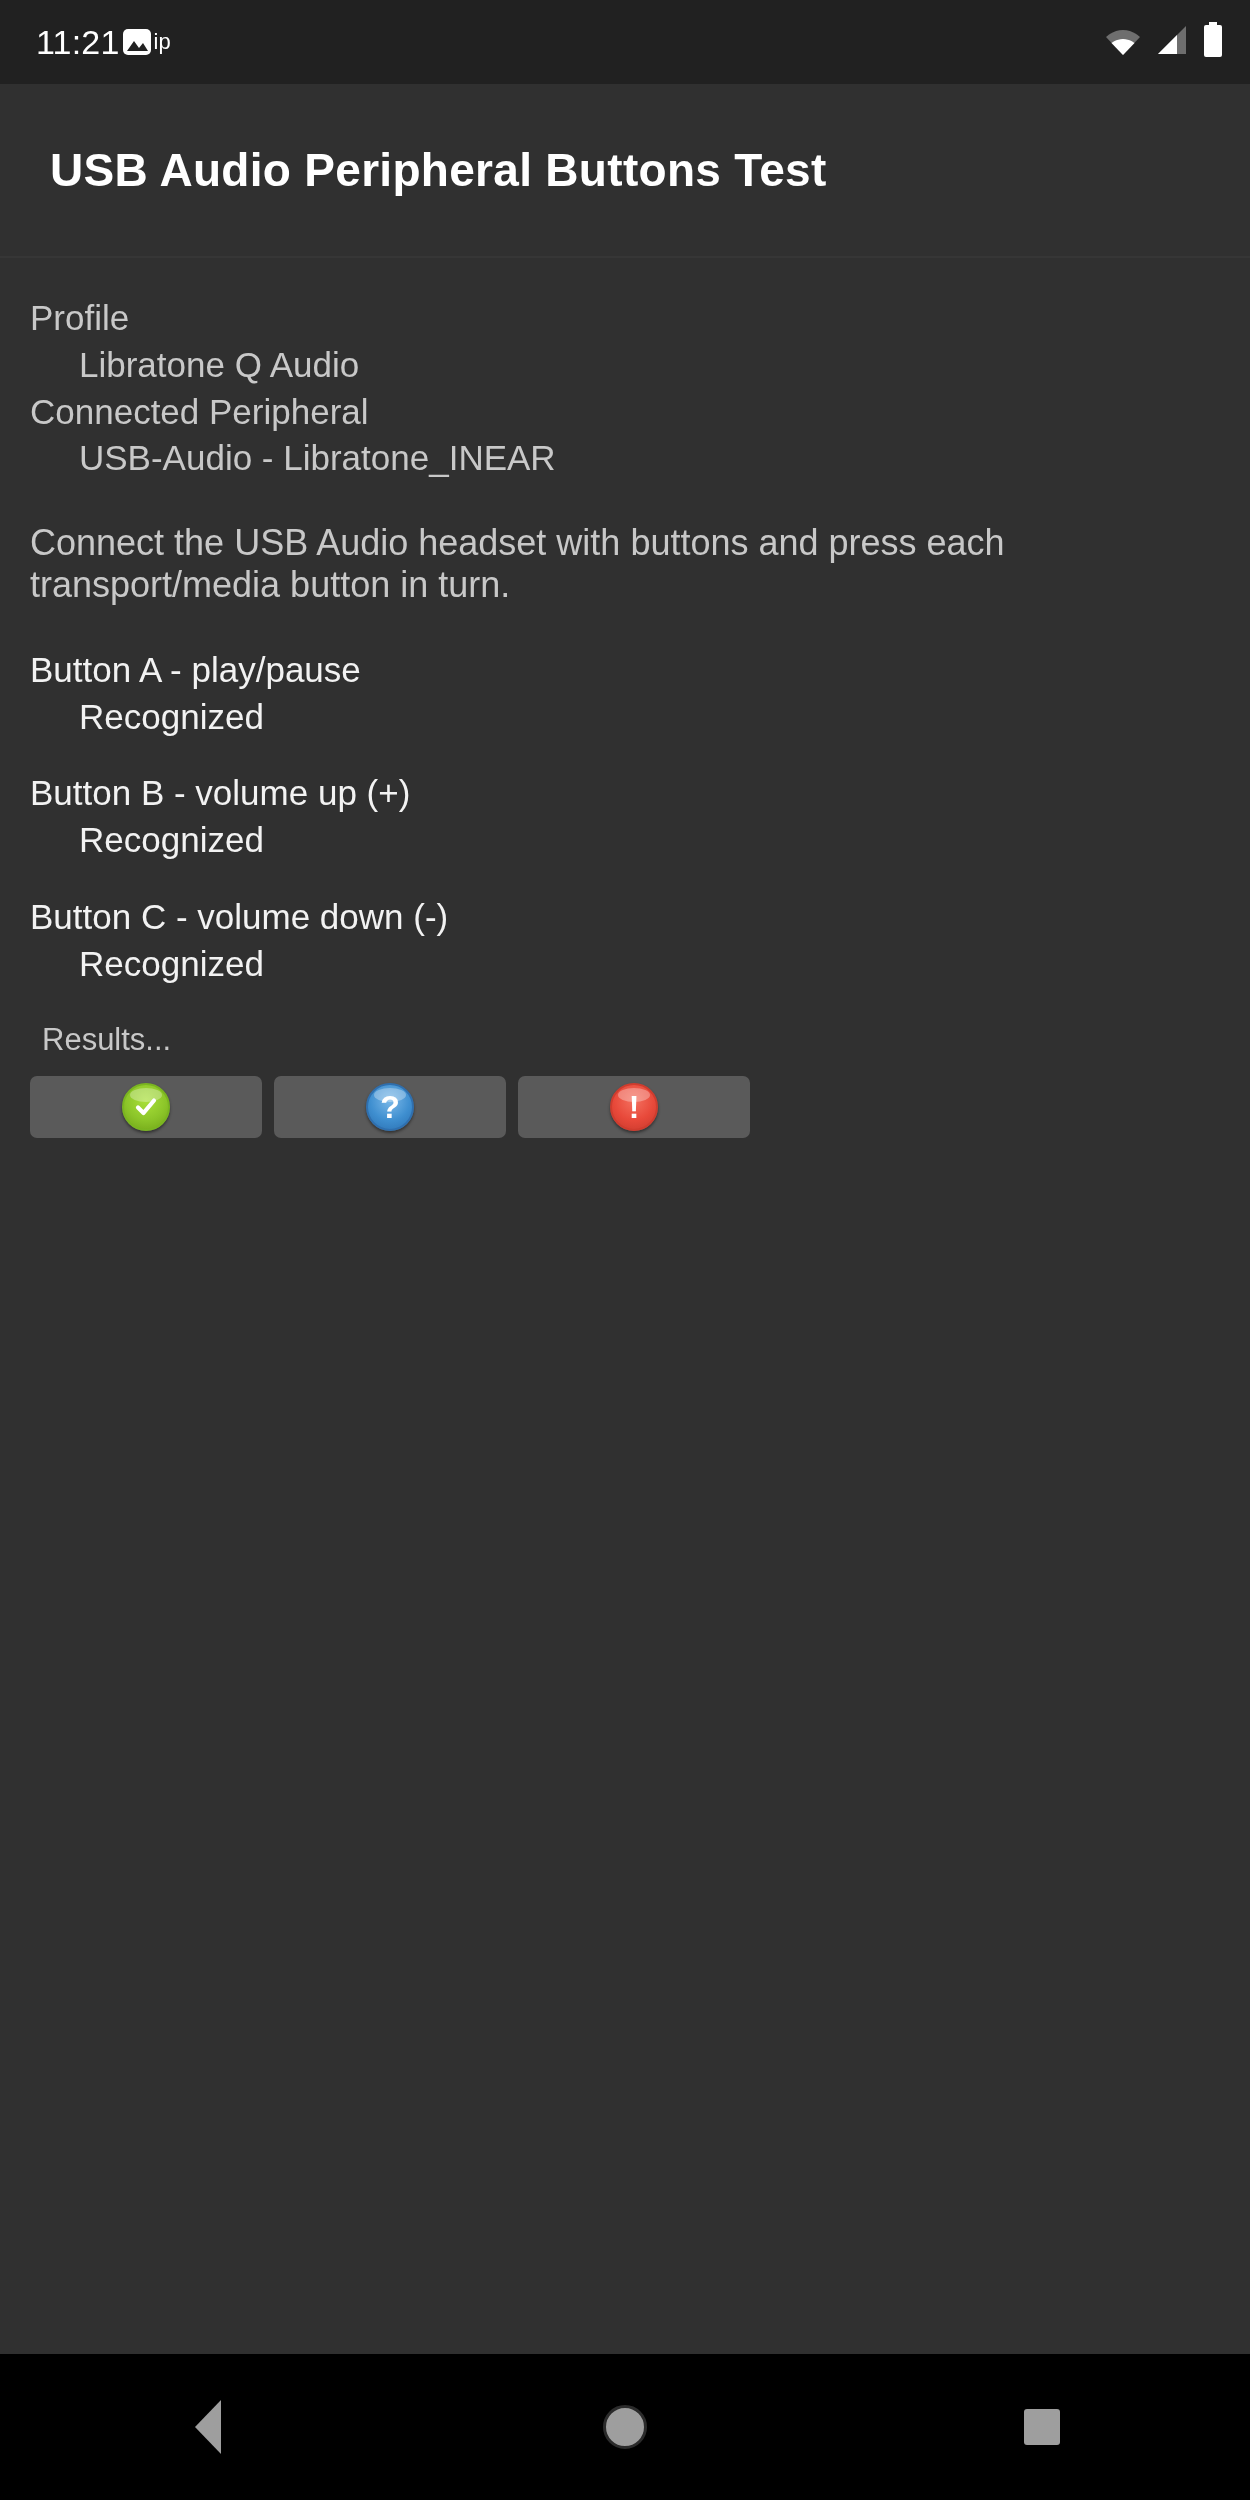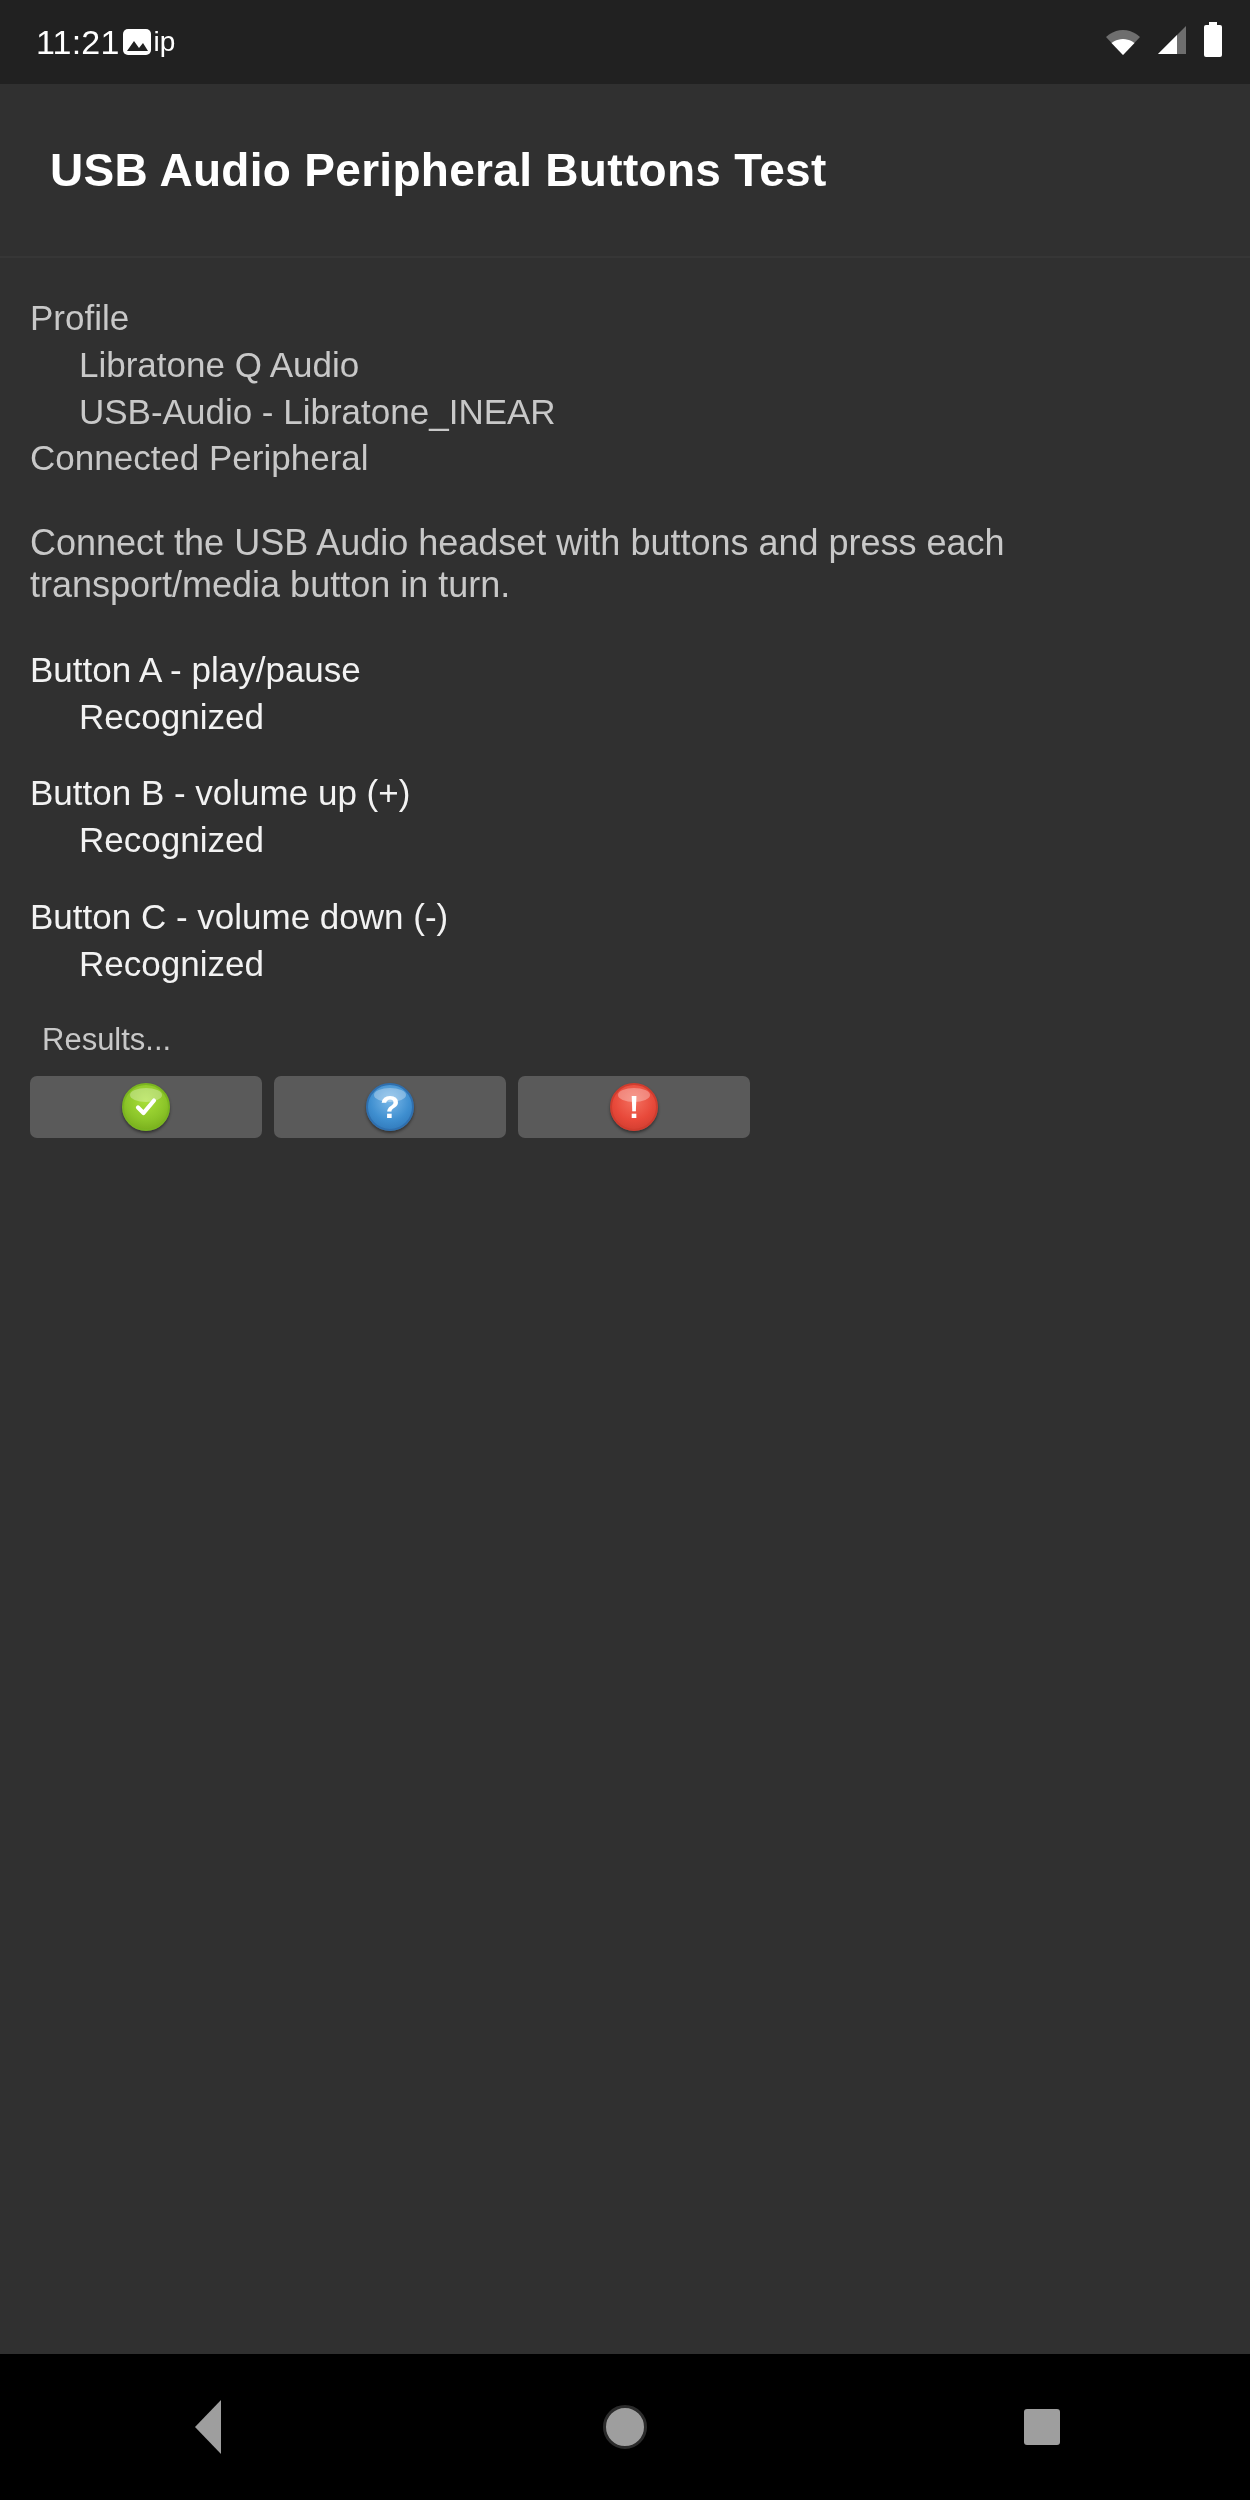--- a/index.html
+++ b/index.html
@@ -37,21 +37,21 @@
     letter-spacing: 0.2px;
     line-height: 1;
   }
   .photo-icon {
     width: 34px;
     height: 34px;
     position: relative;
   }
   .ip-text {
     color: #ffffff;
-    font-size: 28px;
+    font-size: 22px;
     line-height: 1;
   }
   .status-right {
     margin-left: auto;
     display: flex;
     align-items: center;
     gap: 13px;
   }
 
   
@@ -250,22 +250,22 @@
 </div>
 
 <div class="title-bar">
   <span class="title-text">USB Audio Peripheral Buttons Test</span>
 </div>
 
 <div class="content">
 
   <p class="line">Profile</p>
   <p class="line indent">Libratone Q Audio</p>
+  <p class="line">Connected Peripheral</p>
   <p class="line indent">USB-Audio - Libratone_INEAR</p>
-  <p class="line">Connected Peripheral</p>
 
   <div class="gap-lg"></div>
 
   <p class="para">Connect the USB Audio headset with buttons and press each transport/media button in turn.</p>
 
   <div class="gap-lg"></div>
 
   <p class="line bright">Button A - play/pause</p>
   <p class="line indent bright">Recognized</p>
 

